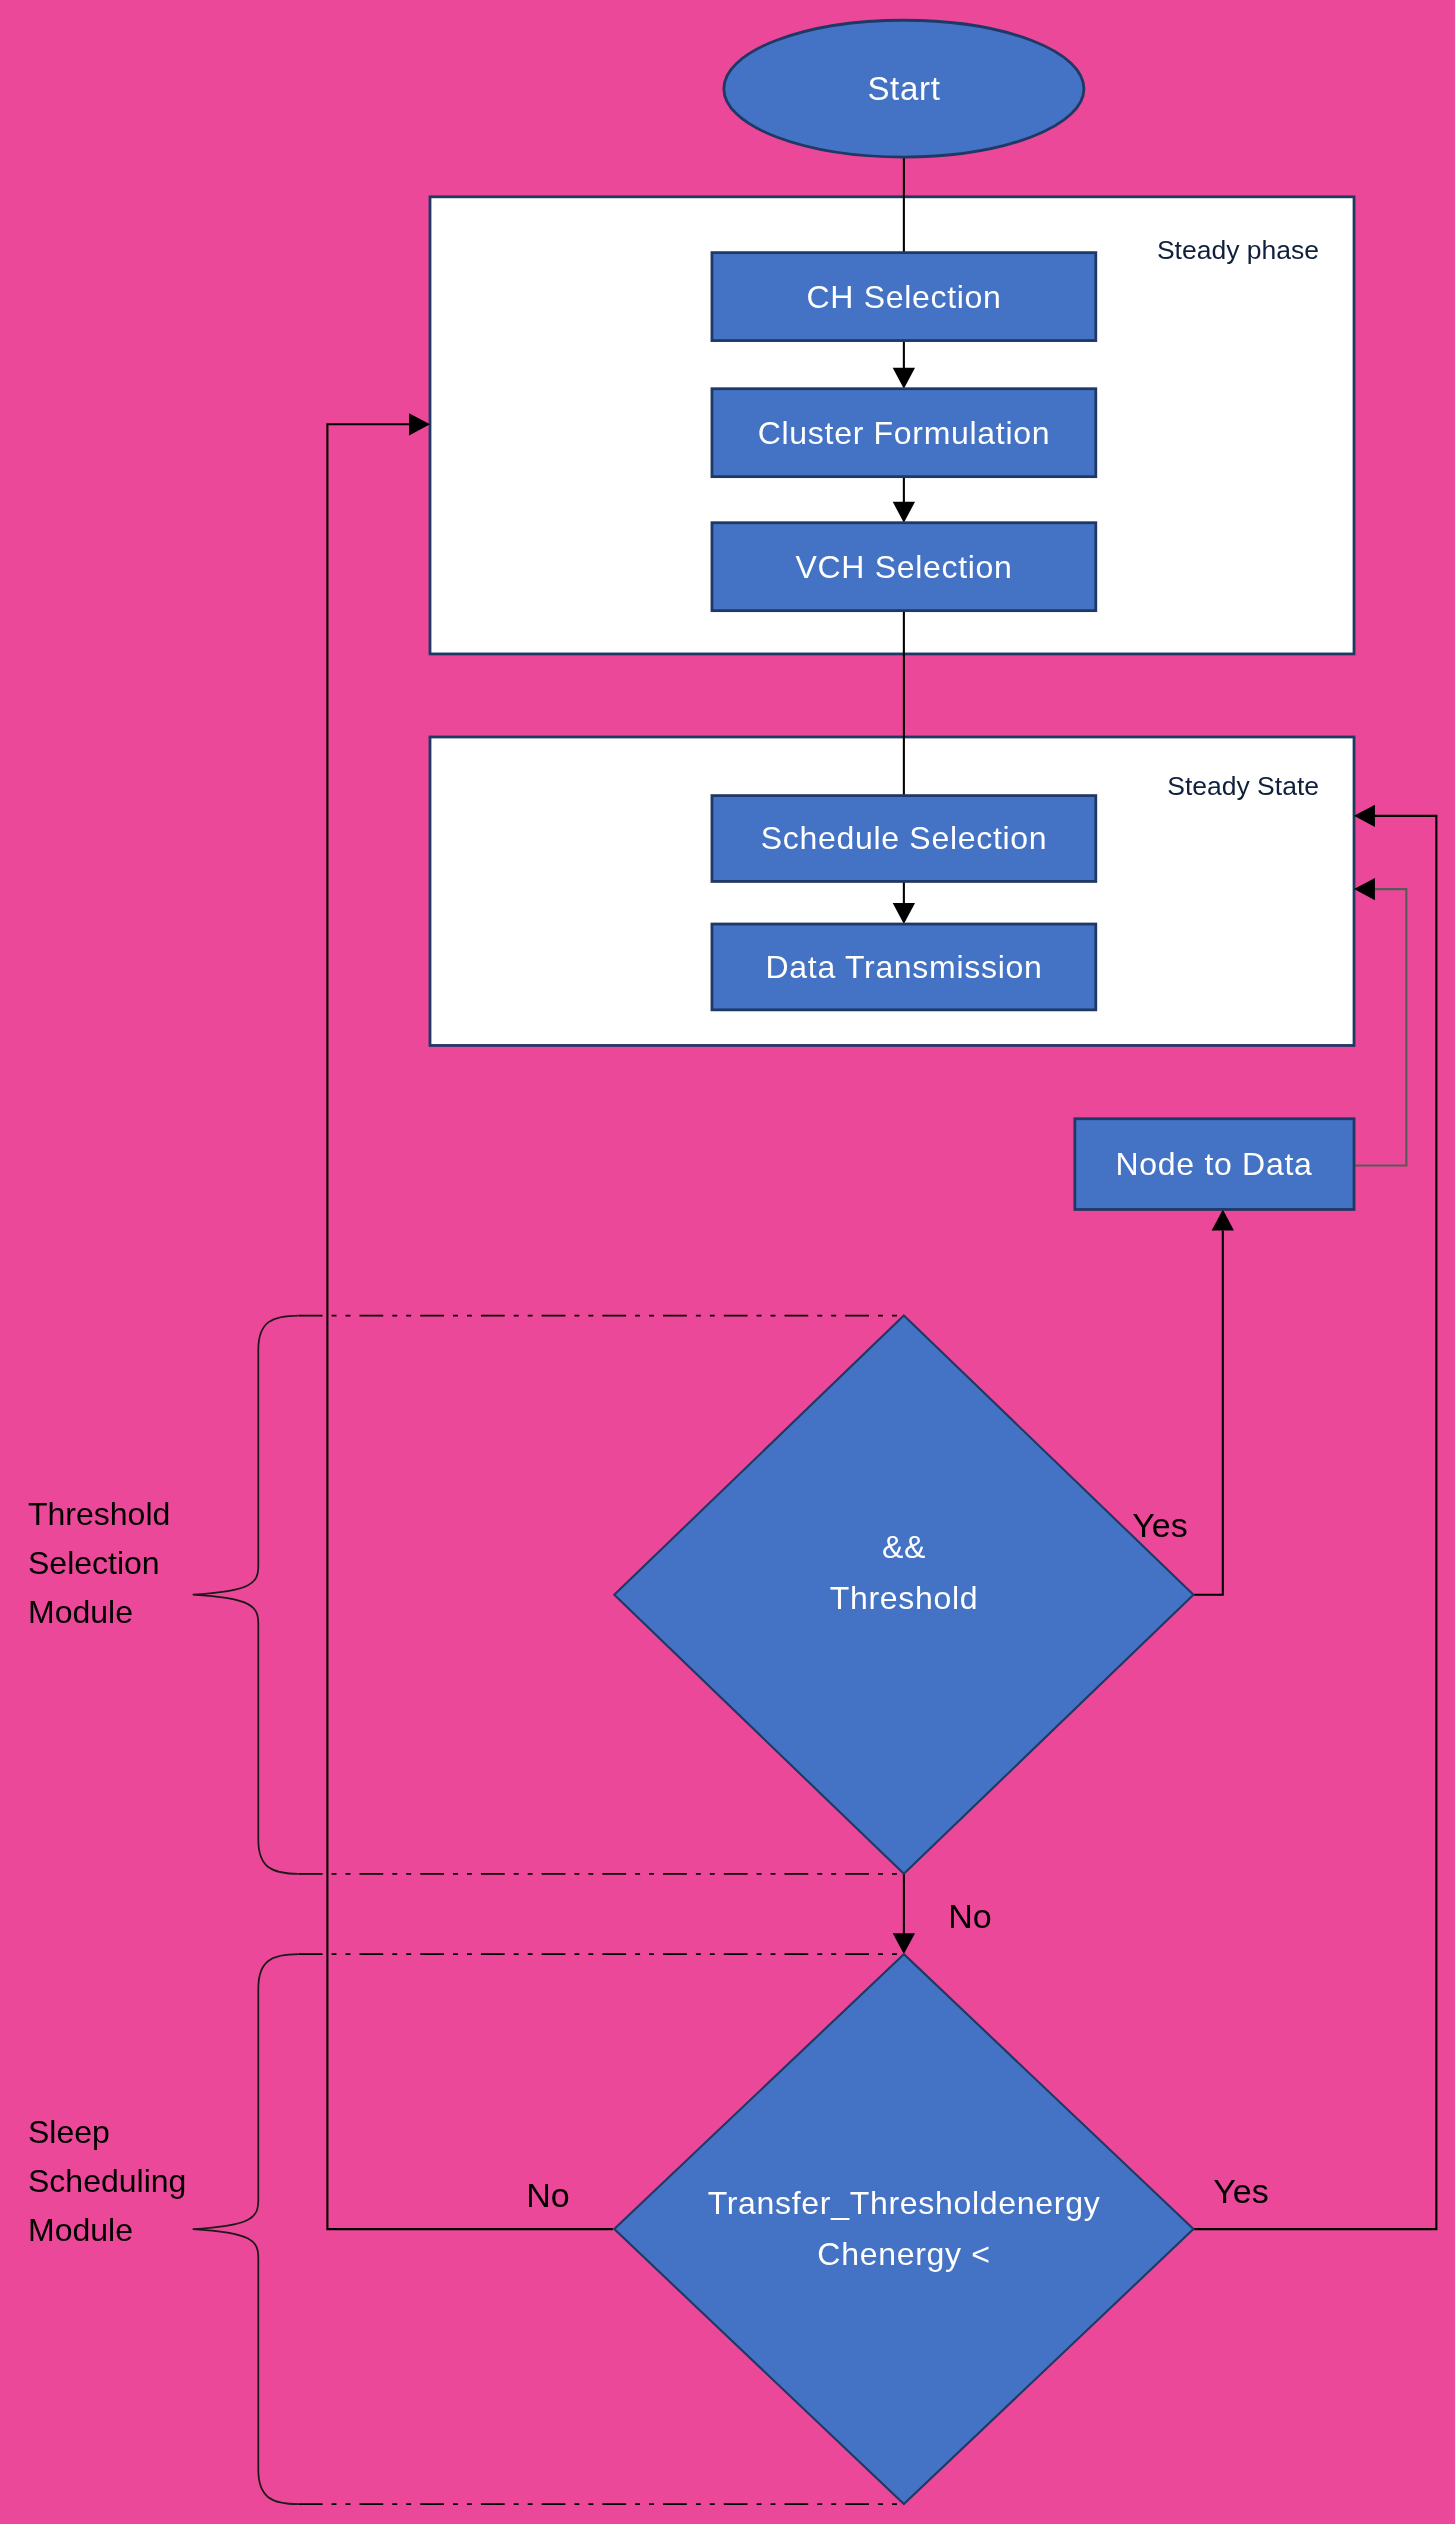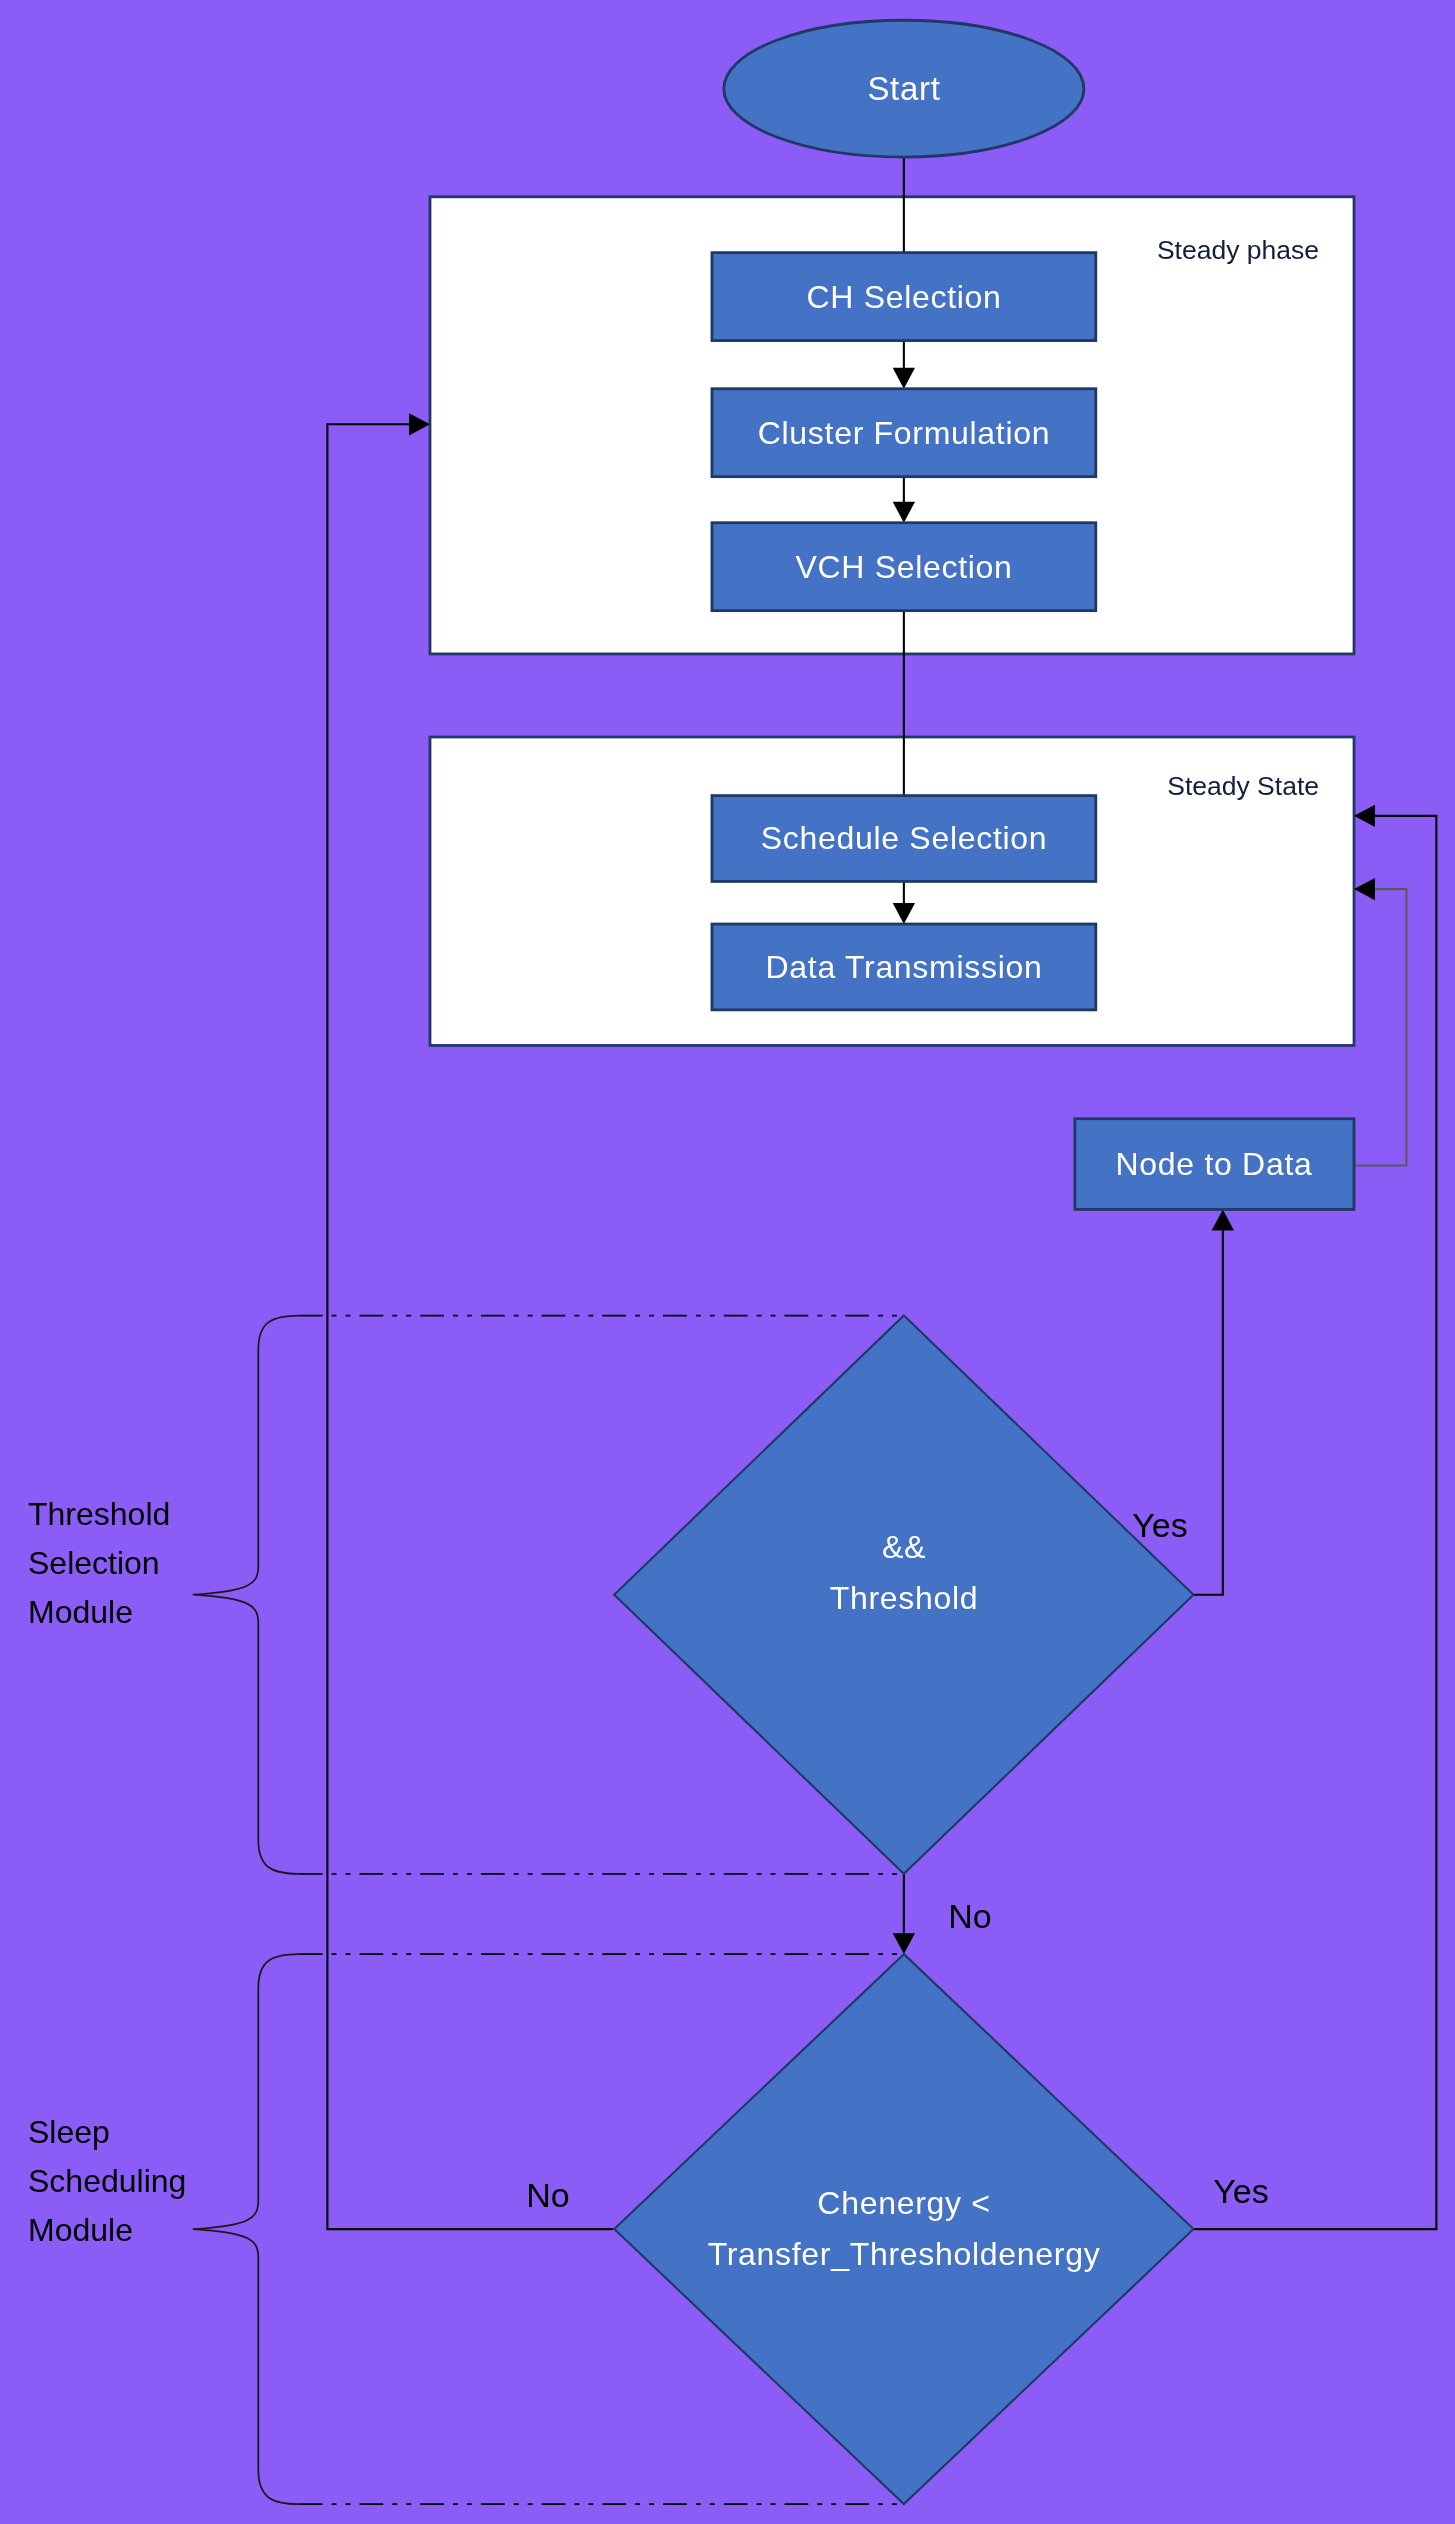--- a/index.html
+++ b/index.html
@@ -1,19 +1,19 @@
 <!DOCTYPE html>
 <html style="font-size:11px"><head>
 <meta charset="utf-8">
 <style>
   html,body{margin:0;padding:0;background:#ffffff;}
   .stage{
     position:relative;
     width:1456px;height:2525px;
-    background:#8b5cf6;
+    background:#ec4899;
     font-family:"Liberation Sans", sans-serif;
     overflow:hidden;
   }
   .stage svg{position:absolute;left:0;top:0;}
   .lbl{position:absolute;white-space:nowrap;}
   .center{transform:translate(-50%,-50%);text-align:center;}
   .shape-text{color:#ffffff;font-size:32px;letter-spacing:0.7px;}
   .start-text{color:#ffffff;font-size:33px;letter-spacing:0.7px;}
   .container-title{color:#10203c;font-size:26.5px;text-align:right;transform:translateY(-50%);}
   .branch-label{color:#000000;font-size:34px;font-weight:500;}
@@ -91,22 +91,22 @@
   <div class="lbl center shape-text" style="left:1214px;top:1164px;">Node to Data</div>
 
   <div class="lbl center diamond-text" style="left:904px;top:1573px;">
     <div>&amp;&amp;</div>
     <div>Threshold</div>
   </div>
   <div class="lbl center branch-label" style="left:1160px;top:1525px;">Yes</div>
   <div class="lbl center branch-label" style="left:970px;top:1916px;">No</div>
 
   <div class="lbl center diamond-text" style="left:904px;top:2229px;">
+    <div>Transfer_Thresholdenergy</div>
     <div>Chenergy &lt;</div>
-    <div>Transfer_Thresholdenergy</div>
   </div>
   <div class="lbl center branch-label" style="left:1241px;top:2191px;">Yes</div>
   <div class="lbl center branch-label" style="left:548px;top:2195px;">No</div>
 
   <div class="lbl module-label" style="left:28px;top:1490px;">
     <div>Threshold</div>
     <div>Selection</div>
     <div>Module</div>
   </div>
   <div class="lbl module-label" style="left:28px;top:2108px;">

